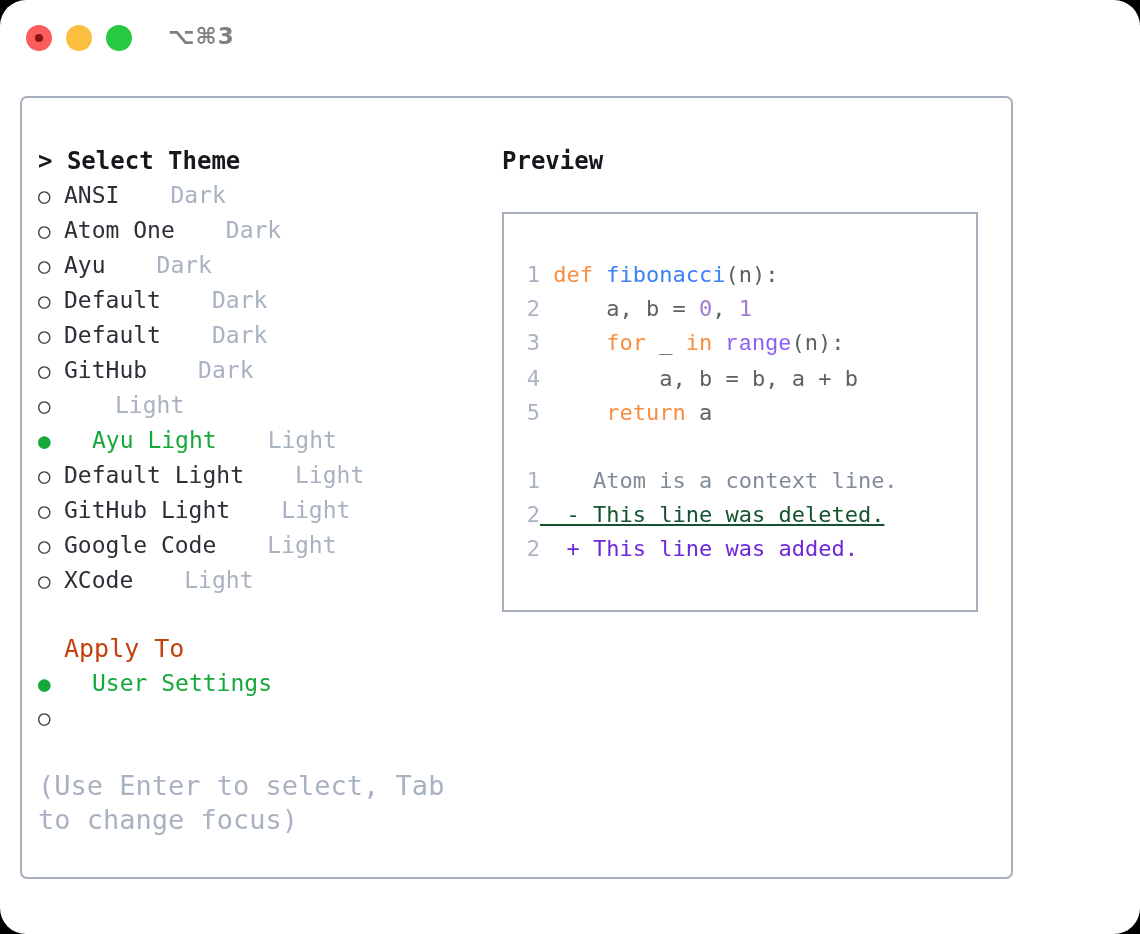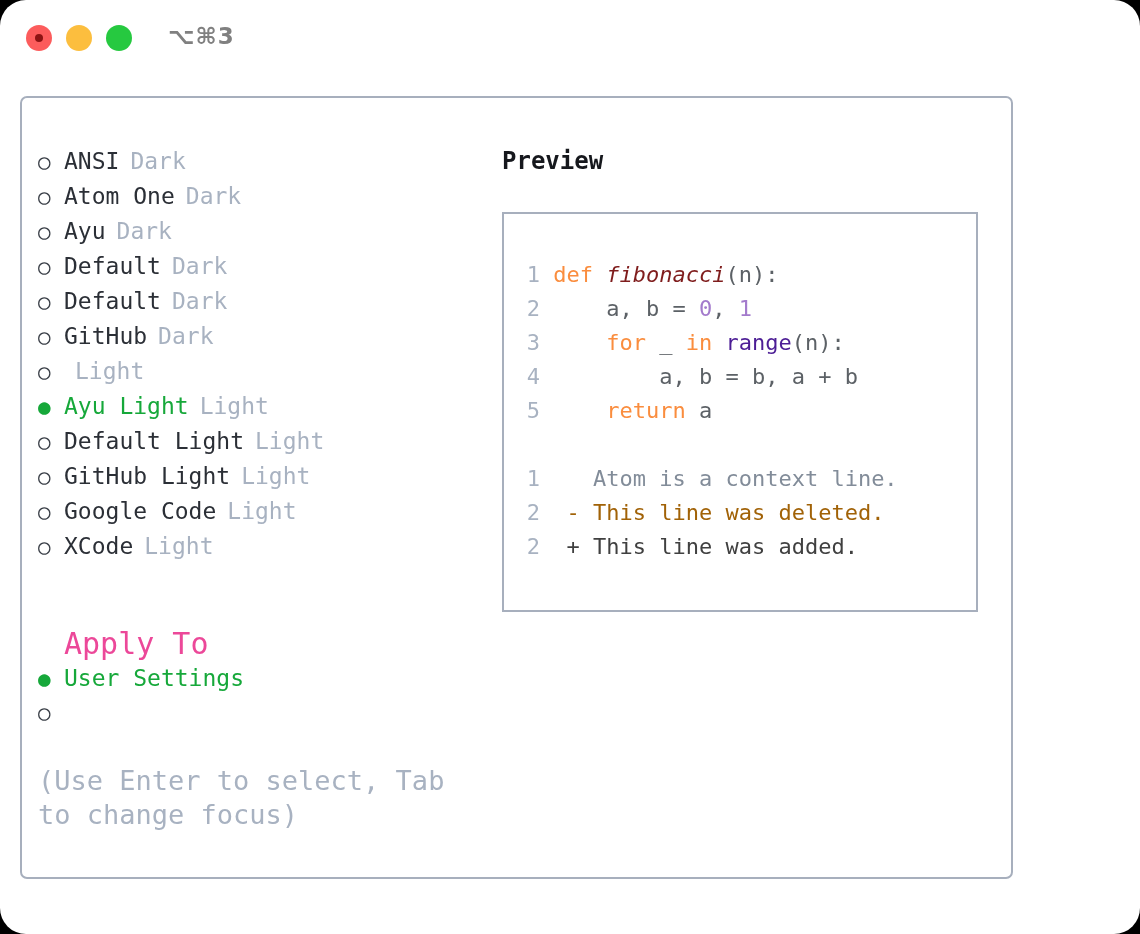--- a/index.html
+++ b/index.html
@@ -110,32 +110,32 @@
     white-space: pre;
   }
   .bullet {
     width: 26px;
     flex: 0 0 26px;
     font-size: 21px;
     color: #3a3f47;
   }
   .bullet.filled { color: #16a83a; }
   .opt-label { color: #2b2f36; }
-  .opt-label.sel { color: #16a83a; }
+  .opt-label.sel { color: #16a83a; margin-left: 28px; }
   .opt-tag {
     color: #a8b2c1;
     padding-left: 11px;
+    margin-left: 40px;
   }
   .apply-header {
-    font-size: 30px;
-    color: #ec4899;
+    font-size: 25px;
+    color: #c2410c;
     line-height: 34px;
     padding-left: 26px;
     white-space: pre;
-    margin-top: 29px;
   }
   .spacer-lg { height: 34px; }
   .hint {
     font-size: 27px;
     color: #a8b2c1;
     line-height: 34px;
     width: 410px;
     white-space: pre-wrap;
     word-break: break-word;
   }
@@ -160,48 +160,49 @@
     line-height: 34px;
     white-space: pre;
   }
   .ln {
     color: #a8b2c1;
     display: inline-block;
     width: 22px;
     text-align: right;
   }
   .tok-kw   { color: #fa8d3e; }
-  .tok-fn   { color: #7f1d1d; font-style: italic; }
+  .tok-fn   { color: #3b82f6; }
   .tok-num  { color: #a37acc; }
-  .tok-call { color: #4c1d95; }
+  .tok-call { color: #8b5cf6; font-family: Liberation Mono, monospace; }
   .tok-pln  { color: #5c6166; }
   .blank-line { height: 34px; }
   .diff-ctx { color: #828c99; }
-  .diff-del { color: #a16207; }
-  .diff-add { color: #404040; }
+  .diff-del { color: #14532d; text-decoration: underline; }
+  .diff-add { color: #6d28d9; }
 </style>
 </head>
 <body>
 
 <div class="window">
 
   <div class="titlebar">
     <div class="traffic">
       <div class="dot red"></div>
       <div class="dot yellow"></div>
       <div class="dot green"></div>
     </div>
     <div class="shortcut">⌥⌘3</div>
   </div>
 
   <div class="panel">
     <div class="columns">
 
       <div class="left-col">
 
+        <div class="section-title">&gt; Select Theme</div>
 
         <ul class="theme-list" id="theme-list">
             <li class="opt-row"><span class="bullet">○</span><span class="opt-label">ANSI</span><span class="opt-tag">Dark</span></li>
             <li class="opt-row"><span class="bullet">○</span><span class="opt-label">Atom One</span><span class="opt-tag">Dark</span></li>
             <li class="opt-row"><span class="bullet">○</span><span class="opt-label">Ayu</span><span class="opt-tag">Dark</span></li>
             <li class="opt-row"><span class="bullet">○</span><span class="opt-label">Default</span><span class="opt-tag">Dark</span></li>
             <li class="opt-row"><span class="bullet">○</span><span class="opt-label">Default</span><span class="opt-tag">Dark</span></li>
             <li class="opt-row"><span class="bullet">○</span><span class="opt-label">GitHub</span><span class="opt-tag">Dark</span></li>
             <li class="opt-row"><span class="bullet">○</span><span class="opt-tag">Light</span></li>
             <li class="opt-row"><span class="bullet filled">●</span><span class="opt-label sel">Ayu Light</span><span class="opt-tag">Light</span></li>

